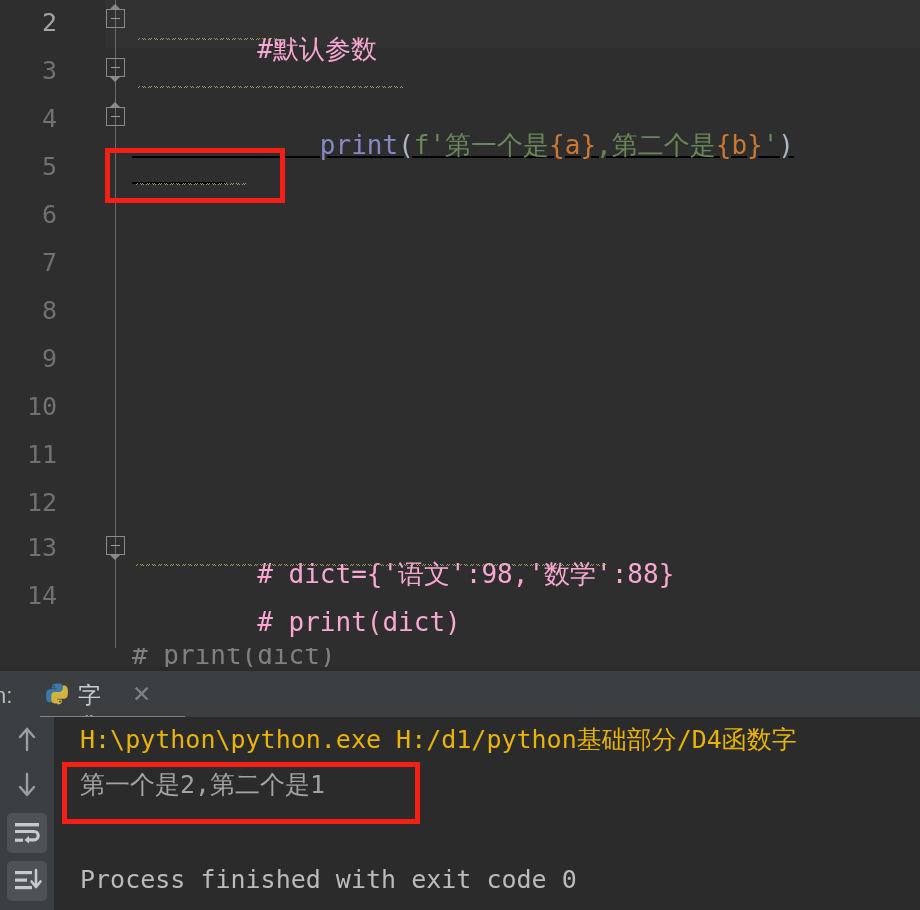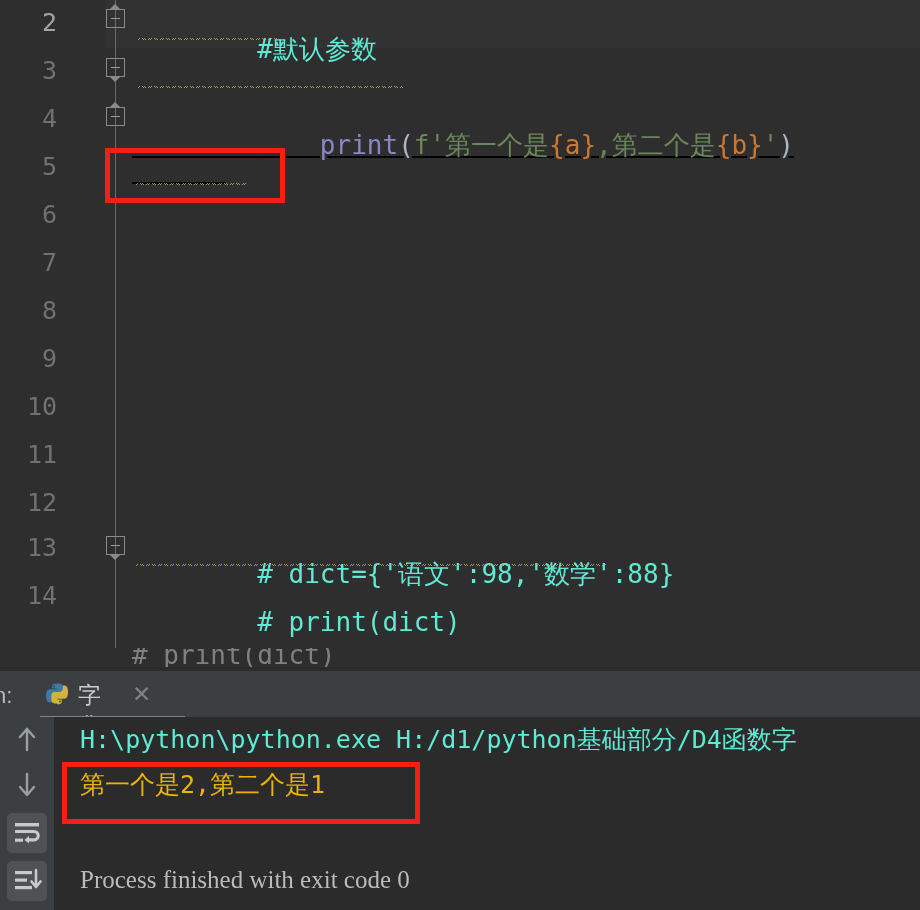--- a/index.html
+++ b/index.html
@@ -90,21 +90,21 @@
   .cl{position:absolute;left:0;white-space:pre;}
   .wavy{
     position:absolute;height:6px;
     background-image:
       radial-gradient(circle at 3px 5px, rgba(0,0,0,0) 2.6px, #b3b06a 2.9px, rgba(0,0,0,0) 3.4px),
       radial-gradient(circle at 9px 1px, rgba(0,0,0,0) 2.6px, #b3b06a 2.9px, rgba(0,0,0,0) 3.4px);
     background-size:12px 6px;
     opacity:.85;
   }
 
-  .tok-comment{color:#5eead4;}
+  .tok-comment{color:#f9a8d4;}
   .tok-kw{color:#cc7832;}
   .tok-fn{color:#ffc66d;}
   .tok-param{color:#a9b7c6;}
   .tok-num{color:#6897bb;}
   .tok-str{color:#6a8759;}
   .tok-plain{color:#a9b7c6;}
   .tok-brace{color:#cc7832;}
   .tok-punct{color:#a9b7c6;}
   .tok-callfn{color:#8888c6;}
 
@@ -162,23 +162,23 @@
   .console{
     position:absolute;left:55px;top:50px;width:865px;height:193px;
     background:#2b2b2b;overflow:hidden;
   }
   .cline{
     position:absolute;left:25px;white-space:pre;
     font-size:25px;line-height:1;
     font-family:"DejaVu Sans Mono","Liberation Mono",monospace;
     color:#bbbbbb;
   }
-  .cline.cmd{color:#5eead4;}
-  .cline.out{color:#eab308;}
-  .cline.fin{color:#bbbbbb;font-family:Liberation Serif, serif;}
+  .cline.cmd{color:#eab308;}
+  .cline.out{color:#a3a3a3;}
+  .cline.fin{color:#bbbbbb;}
 
   
   .hscroll{
     position:absolute;left:40px;top:45px;width:145px;height:6px;background:#7e8386;
   }
 </style>
 </head>
 <body>
 
 <div id="app">

